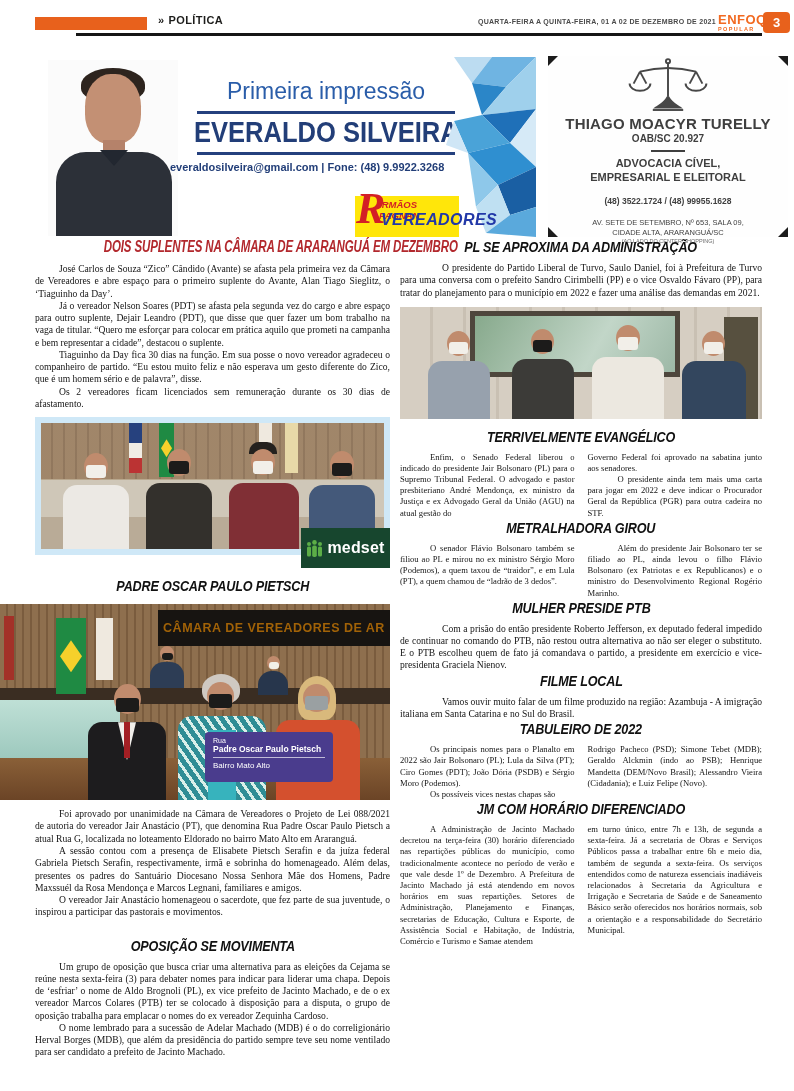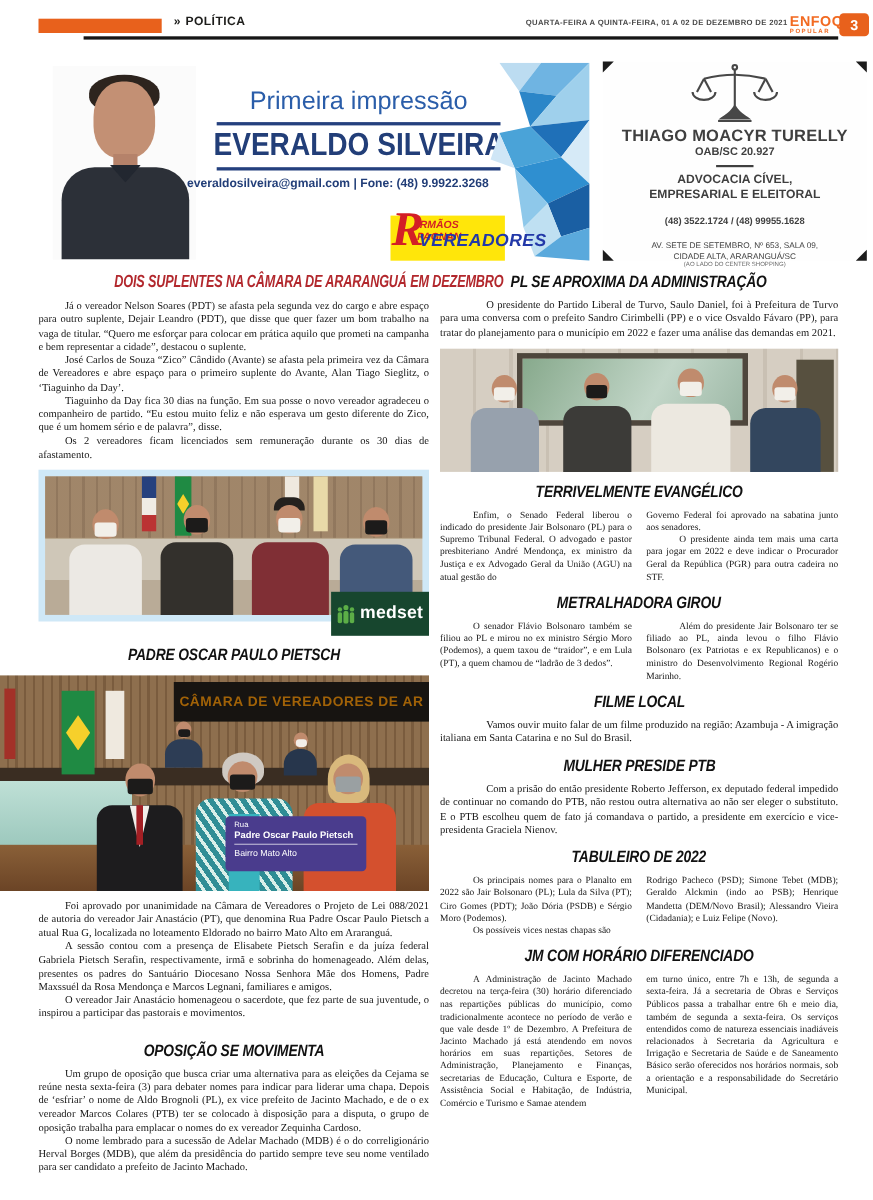--- a/index.html
+++ b/index.html
@@ -62,21 +62,21 @@
   .ad-phones{position:absolute;top:140px;width:100%;font-weight:bold;font-size:8.5px;}
   .ad-addr{position:absolute;top:151px;width:100%;font-size:7.5px;line-height:1.35;margin-top:11px;}
   .ad-addr .tiny{font-size:5.5px;color:#6a6a6a;}
 
   
   .colwrap{position:absolute;top:238px;}
   .leftcol{left:35px;width:355px;}
   .rightcol{left:400px;width:362px;}
   h2.headline{margin:12px 0 7px;text-align:center;white-space:nowrap;
               font:italic bold 15px "Liberation Sans",sans-serif;color:#111;}
-  h2.headline:first-child{margin-top:10px;}
+  h2.headline:first-child{margin-top:0;}
   h2.headline .hl{display:inline-block;transform:scaleX(.84);transform-origin:50% 50%;letter-spacing:-.2px;}
   h2.headline .hl.xwide{transform:scaleX(.72);}
   h2.red{color:#b2282d;font-size:16px;}
   .body-p{margin:0;text-indent:24px;text-align:justify;font-size:9.6px;line-height:1.28;}
   .rightcol > .sec > .body-p{text-indent:42px;}
   .twocol{display:flex;gap:13px;}
   .twocol .col{flex:1;min-width:0;}
   .twocol .body-p{font-size:8.6px;line-height:1.3;text-indent:30px;}
 
   
@@ -204,22 +204,22 @@
     <div class="ad-addr">
       <div>AV. SETE DE SETEMBRO, Nº 653, SALA 09,</div>
       <div>CIDADE ALTA, ARARANGUÁ/SC</div>
       <div class="tiny">(AO LADO DO CENTER SHOPPING)</div>
     </div>
   </div>
 
   <div class="colwrap leftcol">
 
     <h2 class="headline red"><span class="hl xwide">DOIS SUPLENTES NA CÂMARA DE ARARANGUÁ EM DEZEMBRO</span></h2>
+    <p class="body-p">José Carlos de Souza “Zico” Cândido (Avante) se afasta pela primeira vez da Câmara de Vereadores e abre espaço para o primeiro suplente do Avante, Alan Tiago Sieglitz, o ‘Tiaguinho da Day’.</p>
     <p class="body-p">Já o vereador Nelson Soares (PDT) se afasta pela segunda vez do cargo e abre espaço para outro suplente, Dejair Leandro (PDT), que disse que quer fazer um bom trabalho na vaga de titular. “Quero me esforçar para colocar em prática aquilo que prometi na campanha e bem representar a cidade”, destacou o suplente.</p>
-    <p class="body-p">José Carlos de Souza “Zico” Cândido (Avante) se afasta pela primeira vez da Câmara de Vereadores e abre espaço para o primeiro suplente do Avante, Alan Tiago Sieglitz, o ‘Tiaguinho da Day’.</p>
     <p class="body-p">Tiaguinho da Day fica 30 dias na função. Em sua posse o novo vereador agradeceu o companheiro de partido. “Eu estou muito feliz e não esperava um gesto diferente do Zico, que é um homem sério e de palavra”, disse.</p>
     <p class="body-p">Os 2 vereadores ficam licenciados sem remuneração durante os 30 dias de afastamento.</p>
 
     <div class="photo1wrap">
       <div class="photo1">
         <div class="ph1wood"></div>
         <div class="flag" style="left:88px;width:13px;height:50px;background:linear-gradient(#26417e 0 40%,#f0ece4 40% 70%,#b33 70%);"></div>
         <div class="flag" style="left:118px;width:15px;height:54px;background:#1f8a43;">
           <div style="position:absolute;left:2px;top:16px;width:11px;height:18px;background:#f6d02b;clip-path:polygon(50% 0,100% 50%,50% 100%,0 50%);"></div>
         </div>
@@ -373,30 +373,30 @@
         <div class="col">
           <p class="body-p">O senador Flávio Bolsonaro também se filiou ao PL e mirou no ex ministro Sérgio Moro (Podemos), a quem taxou de “traidor”, e em Lula (PT), a quem chamou de “ladrão de 3 dedos”.</p>
         </div>
         <div class="col">
           <p class="body-p">Além do presidente Jair Bolsonaro ter se filiado ao PL, ainda levou o filho Flávio Bolsonaro (ex Patriotas e ex Republicanos) e o ministro do Desenvolvimento Regional Rogério Marinho.</p>
         </div>
       </div>
     </div>
 
     <div class="sec">
+      <h2 class="headline"><span class="hl">MULHER PRESIDE PTB</span></h2>
+      <p class="body-p">Com a prisão do então presidente Roberto Jefferson, ex deputado federal impedido de continuar no comando do PTB, não restou outra alternativa ao não ser eleger o substituto. E o PTB escolheu quem de fato já comandava o partido, a presidente em exercício e vice-presidenta Graciela Nienov.</p>
+    </div>
+
+    <div class="sec">
       <h2 class="headline"><span class="hl">FILME LOCAL</span></h2>
       <p class="body-p">Vamos ouvir muito falar de um filme produzido na região: Azambuja - A imigração italiana em Santa Catarina e no Sul do Brasil.</p>
     </div>
 
     <div class="sec">
-      <h2 class="headline"><span class="hl">MULHER PRESIDE PTB</span></h2>
-      <p class="body-p">Com a prisão do então presidente Roberto Jefferson, ex deputado federal impedido de continuar no comando do PTB, não restou outra alternativa ao não ser eleger o substituto. E o PTB escolheu quem de fato já comandava o partido, a presidente em exercício e vice-presidenta Graciela Nienov.</p>
-    </div>
-
-    <div class="sec">
       <h2 class="headline"><span class="hl">TABULEIRO DE 2022</span></h2>
       <div class="twocol">
         <div class="col">
           <p class="body-p">Os principais nomes para o Planalto em 2022 são Jair Bolsonaro (PL); Lula da Silva (PT); Ciro Gomes (PDT); João Dória (PSDB) e Sérgio Moro (Podemos).</p>
           <p class="body-p">Os possíveis vices nestas chapas são</p>
         </div>
         <div class="col">
           <p class="body-p" style="text-indent:0;">Rodrigo Pacheco (PSD); Simone Tebet (MDB); Geraldo Alckmin (indo ao PSB); Henrique Mandetta (DEM/Novo Brasil); Alessandro Vieira (Cidadania); e Luiz Felipe (Novo).</p>
         </div>
       </div>

